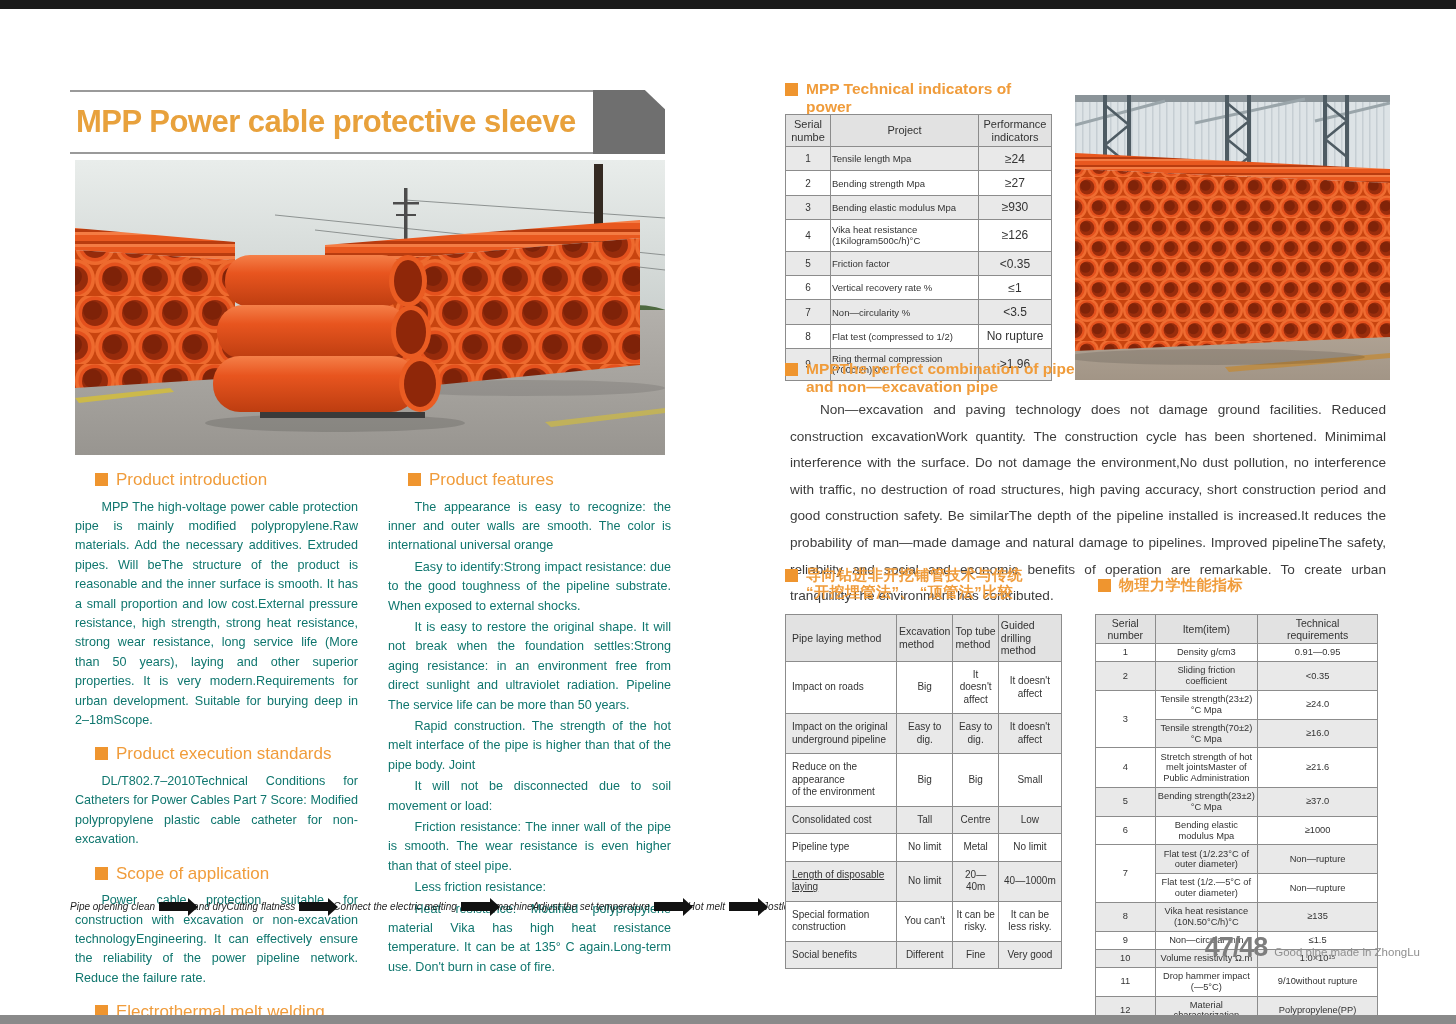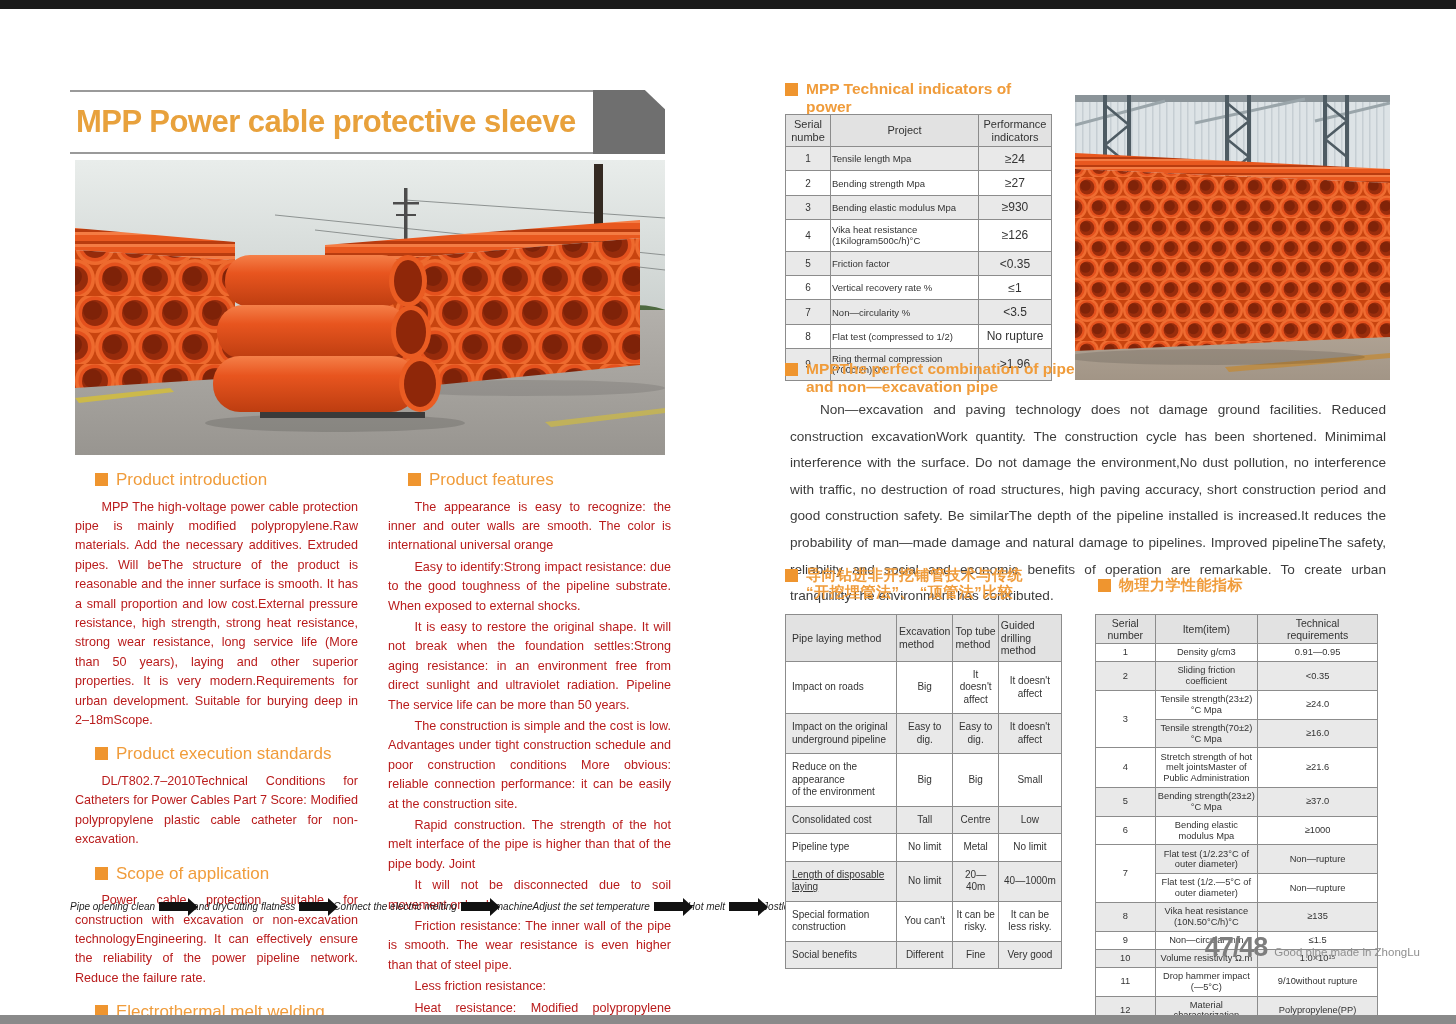--- a/index.html
+++ b/index.html
@@ -23,21 +23,21 @@
   .sec-head{display:flex;align-items:flex-start;margin:0 0 8px 0;}
   .sec-head .bullet{flex:0 0 auto;width:13px;height:13px;background:#ef952f;margin:3px 8px 0 0;}
   .sec-head .txt{font-size:17px;color:#f09c3b;line-height:1.15;white-space:pre-line;}
   .sec-head.small .txt{font-size:15.5px;font-weight:bold;}
   .sec-head.cn .txt{font-weight:bold;font-size:15px;letter-spacing:0.5px;}
 
   
   .col{position:absolute;width:283px;}
   .col-left{left:75px;top:470px;}
   .col-mid{left:388px;top:470px;}
-  .col p{margin:0 0 2px 0;font-size:12.6px;line-height:19.4px;text-align:justify;text-indent:2.1em;color:#b91c1c;}
+  .col p{margin:0 0 2px 0;font-size:12.6px;line-height:19.4px;text-align:justify;text-indent:2.1em;color:#0f766e;}
   .col .sec-head{margin-top:14px;padding-left:20px;}
   .col .sec-head:first-child{margin-top:0;}
 
   
   .rh{position:absolute;}
   .h-tech{left:785px;top:80px;width:270px;}
   .tbl-tech{left:785px;top:114px;width:267px;}
   .h-comb{left:785px;top:360px;width:420px;}
   .para-comb{left:790px;top:397px;width:596px;font-size:13.6px;line-height:26.6px;
              text-align:justify;text-indent:2.2em;color:#3c3c3c;}
@@ -189,21 +189,20 @@
 
   <div class="col col-mid">
     <div class="sec-head">
       <span class="bullet"></span>
       <span class="txt">Product features</span>
     </div>
     <div>
         <p>The appearance is easy to recognize: the inner and outer walls are smooth. The color is international universal orange</p>
         <p>Easy to identify:Strong impact resistance: due to the good toughness of the pipeline substrate. When exposed to external shocks.</p>
         <p>It is easy to restore the original shape. It will not break when the foundation settles:Strong aging resistance: in an environment free from direct sunlight and ultraviolet radiation. Pipeline The service life can be more than 50 years.</p>
-        <p>The construction is simple and the cost is low. Advantages under tight construction schedule and poor construction conditions More obvious: reliable connection performance: it can be easily at the construction site.</p>
         <p>Rapid construction. The strength of the hot melt interface of the pipe is higher than that of the pipe body. Joint</p>
         <p>It will not be disconnected due to soil movement or load:</p>
         <p>Friction resistance: The inner wall of the pipe is smooth. The wear resistance is even higher than that of steel pipe.</p>
         <p>Less friction resistance:</p>
         <p>Heat resistance: Modified polypropylene material Vika has high heat resistance temperature. It can be at 135° C again.Long-term use. Don't burn in case of fire.</p>
       </div>
   </div>
 
   <div class="flow">
       <span class="step">Pipe opening clean</span>

